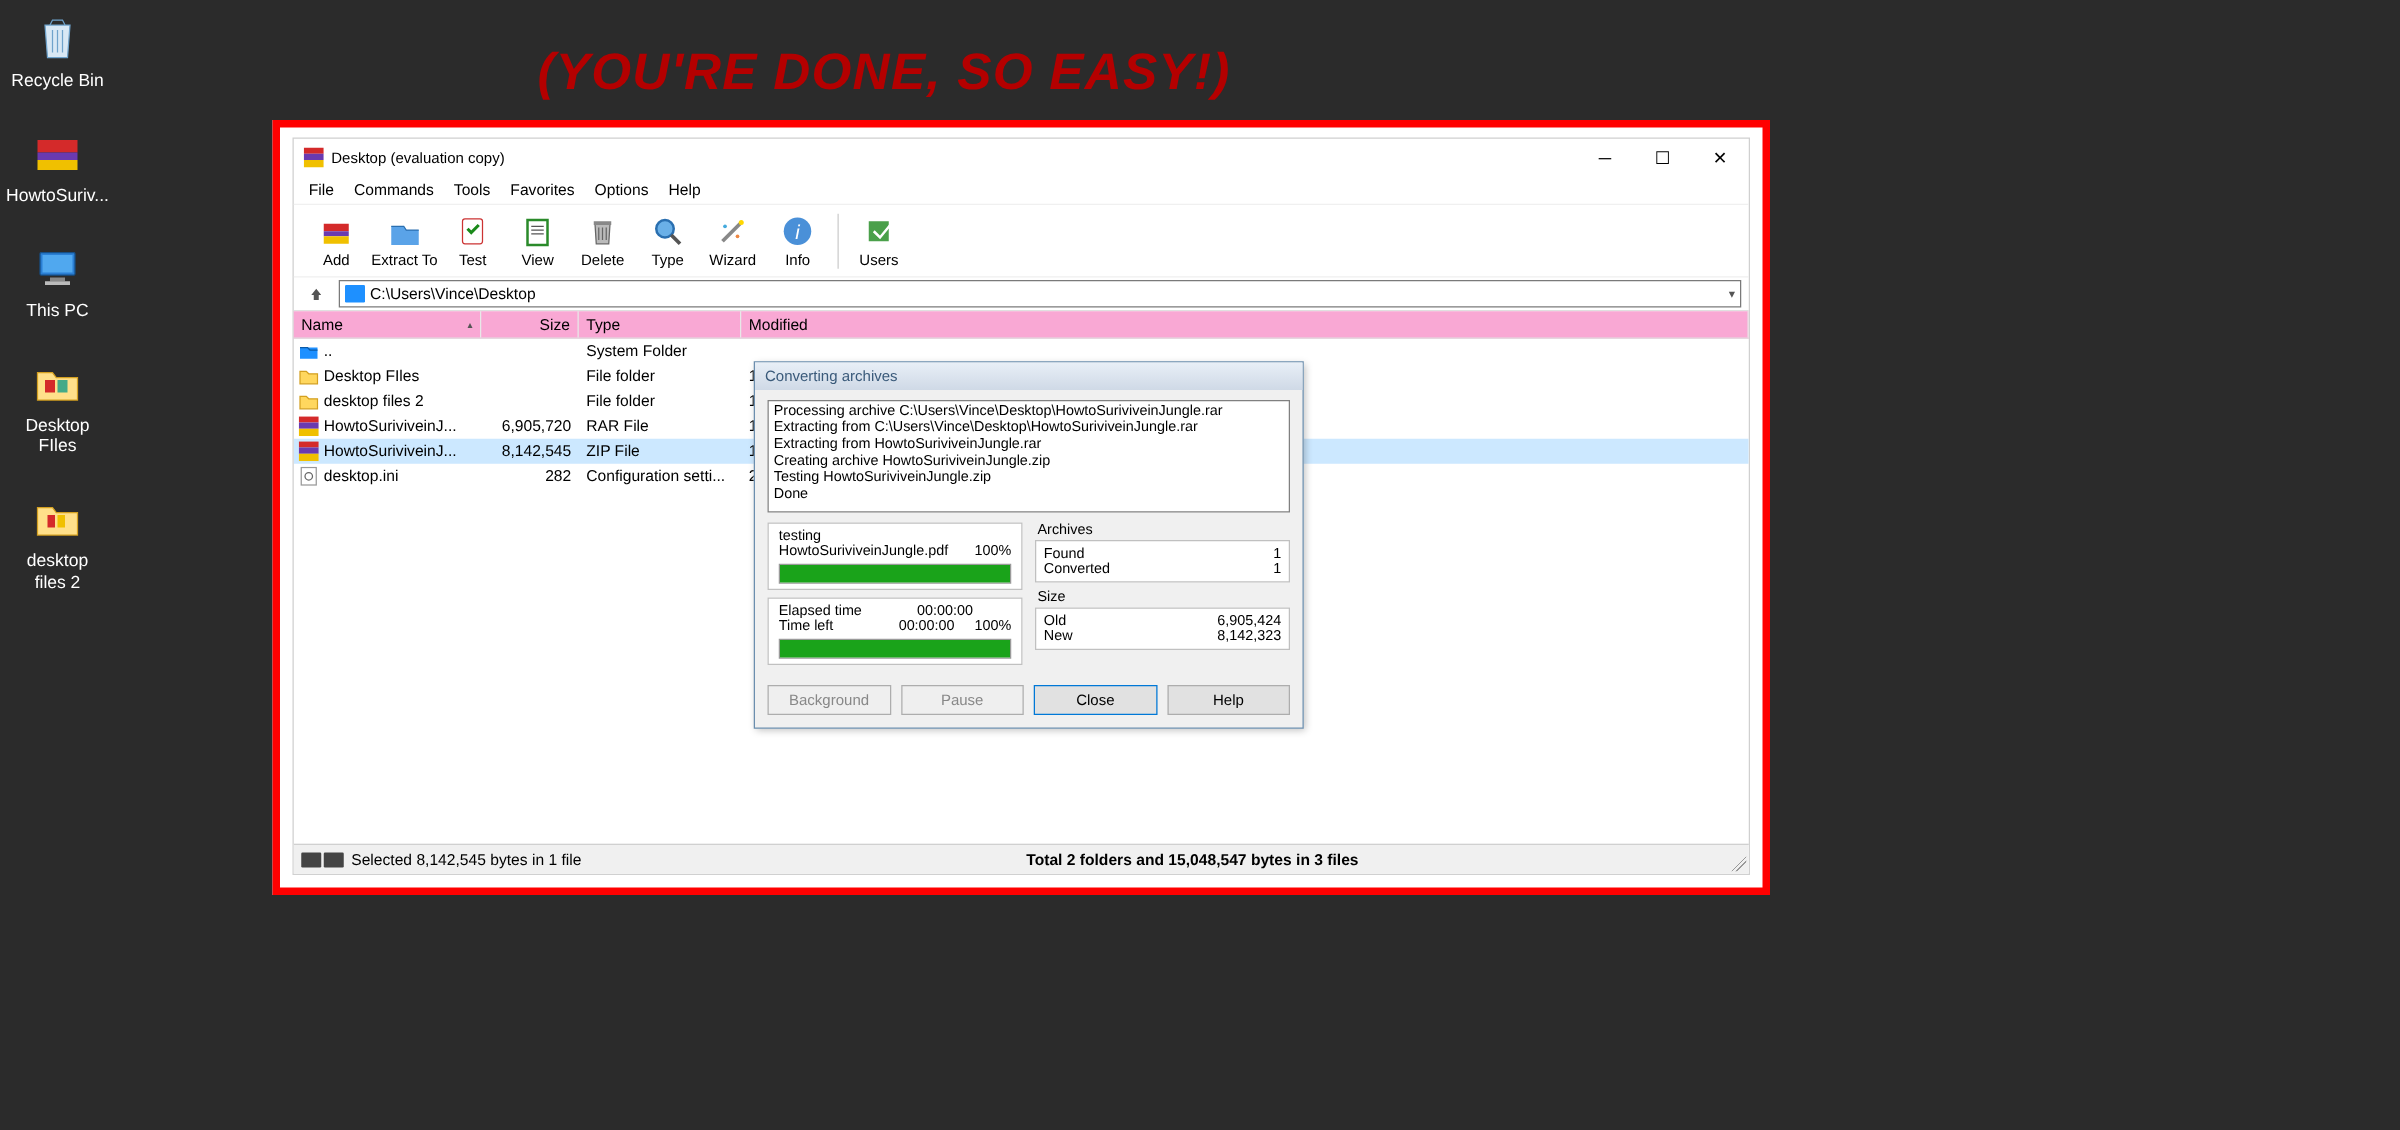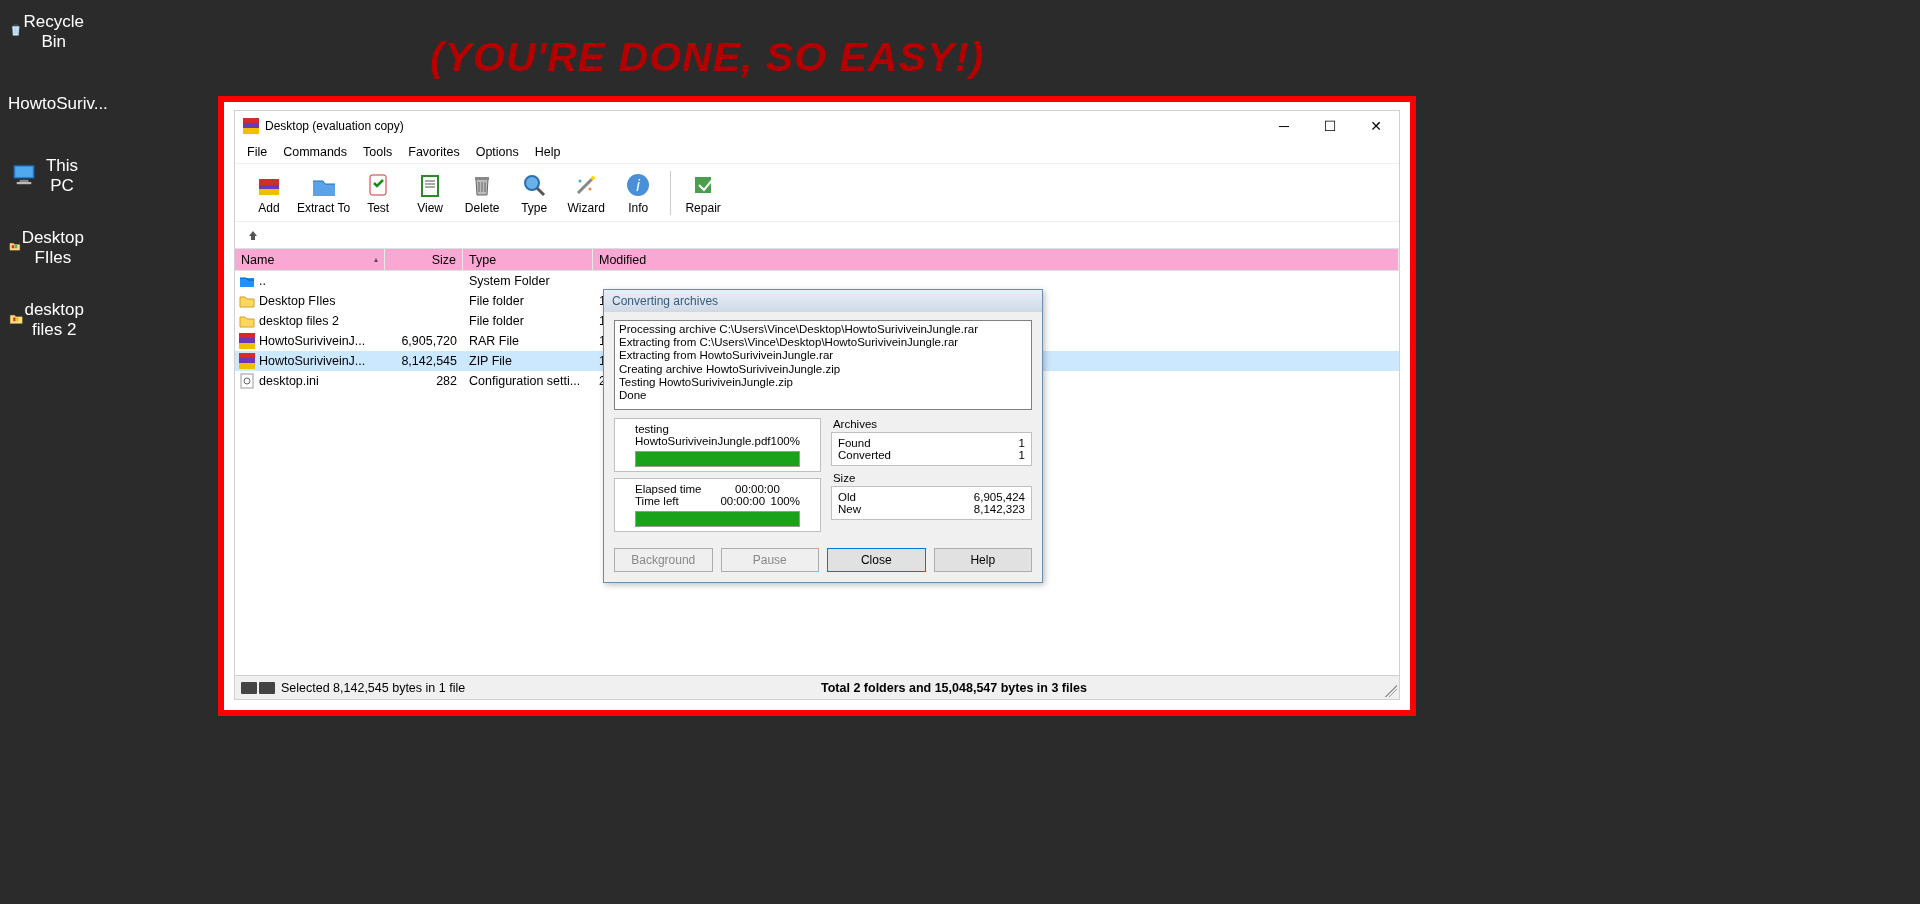--- a/index.html
+++ b/index.html
@@ -15,24 +15,24 @@
   .desktop-icons {
     position: absolute;
     top: 8px; left: 8px;
     display: flex;
     flex-direction: column;
     gap: 28px;
   }
   .desktop-icon {
     width: 76px;
     display: flex;
-    flex-direction: row;
+    flex-direction: column;
     align-items: center;
     color: #fff;
-    font-size: 17px;
+    font-size: 14px;
     text-align: center;
     cursor: pointer;
   }
   .desktop-icon .ic { width: 44px; height: 44px; display:flex; align-items:center; justify-content:center; }
   .desktop-icon span { margin-top: 4px; line-height: 1.15; }
 
   
   .heading {
     position: absolute;
     top: 34px; left: 430px;
@@ -154,21 +154,21 @@
     padding:0 8px; display:flex; align-items:center; color:#3a5a7a; font-size:12px;
   }
   .dlg-body { padding: 8px 10px 10px 10px; }
   .logbox {
     border:1px solid #808080; background:#fff; height:90px;
     padding:2px 4px; font-size:11.5px; line-height:1.15; overflow:hidden;
     font-family: Tahoma, sans-serif;
   }
   .panels { display:flex; gap:10px; margin-top:8px;}
   .panel { flex:1;}
-  .field { border:1px solid #c0c0c0; background:#fff; padding:4px 20px; font-size:11.5px; margin-bottom:6px; position:relative;}
+  .field { border:1px solid #c0c0c0; background:#fff; padding:4px 8px; font-size:11.5px; margin-bottom:6px; position:relative;}
   .field .lab { color:#000; }
   .progress { height:16px; border:1px solid #9a9a9a; background:#e8e8e8; margin-top:4px;}
   .progress .bar { height:100%; background:#1aa31a;}
   .twoline .row2 { display:flex; justify-content:space-between; }
   .twoline .row2 span:first-child { min-width:80px;}
   .sect-title { font-size:11.5px; padding:0 0 2px 2px;}
   .kv { border:1px solid #c0c0c0; background:#fff; padding:4px 6px; font-size:11.5px;}
   .kv .line { display:flex; justify-content:space-between;}
   .dlg-buttons { display:flex; gap:8px; margin-top:10px;}
   .dlg-buttons button {
@@ -326,29 +326,34 @@
               <text x="14" y="20" font-size="16" fill="#fff" text-anchor="middle" font-family="Georgia" font-style="italic">i</text>
             </svg></div>
           <span>Info</span>
         </div>
       <div class="tdiv"></div>
       <div class="tbtn">
           <div class="ticon"><svg viewBox="0 0 28 28">
               <rect x="6" y="6" width="16" height="16" fill="#4aa04a"></rect>
               <path d="M10 14l5 5 9-11" stroke="#fff" stroke-width="2" fill="none"></path>
             </svg></div>
-          <span>Repair</span>
+          <span>Users</span>
         </div>
     </div>
 
     <div class="addressbar">
       <div class="up-btn">
         <svg width="14" height="14" viewBox="0 0 14 14">
             <path d="M7 3l4 5H9v4H5V8H3z" fill="#555"></path>
           </svg>
+      </div>
+      <div class="addr">
+        <div class="drive"></div>
+        <span>C:\Users\Vince\Desktop</span>
+        <span class="chev">▾</span>
       </div>
     </div>
 
     <div class="columns-hdr">
       <div class="col-name">
           <span>Name</span>
           <span class="sort">▴</span>
         </div>
       <div class="col-size">
           <span>Size</span>

